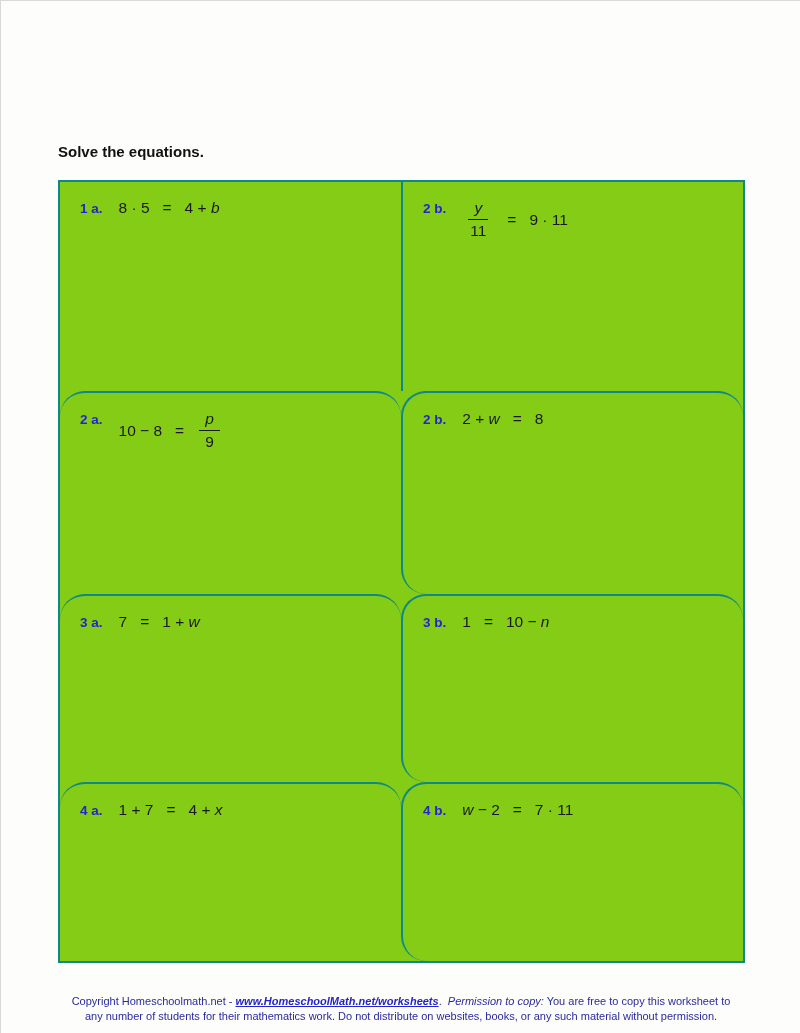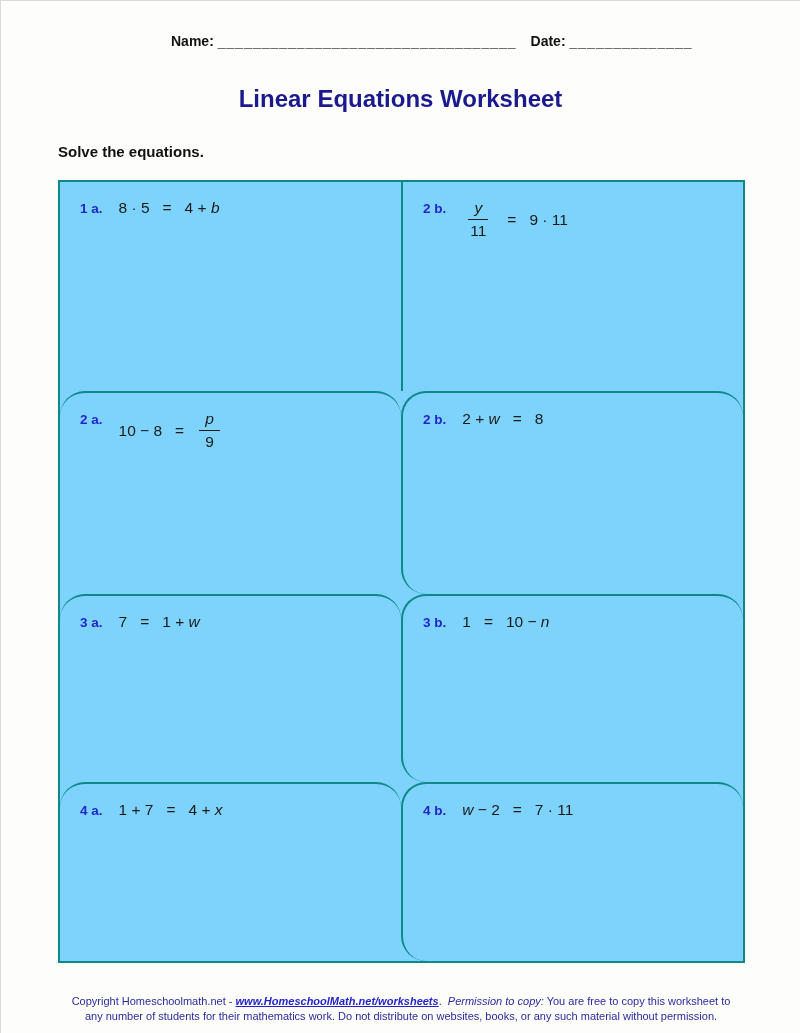--- a/index.html
+++ b/index.html
@@ -68,21 +68,21 @@
   .ptable{
     position:absolute;
     top:179px;
     left:57px;
     width:687px;
     height:783px;
     border:2px solid var(--teal);
     display:grid;
     grid-template-columns:341px 1fr;
     grid-template-rows:209px 203px 188px auto;
-    background:#7dd3fc;
+    background:#84cc16;
   }
   .cell{
     padding:16px 8px 8px 20px;
     display:flex;
     align-items:flex-start;
     gap:16px;
   }
   .cell:nth-child(even){border-left:2px solid var(--teal);}
   .cell:nth-child(n+3){border-top:2px solid var(--teal);border-radius:25px;}
   .plabel{
@@ -140,25 +140,21 @@
     font-style:italic;
   }
   .footer .fitalic{font-style:italic;}
   .footer span{white-space:pre-wrap;}
 </style>
 </head>
 <body>
 
 <div class="page">
 
-  <div class="header-line">
-    <span class="hl-label">Name:</span><span class="hl-line">__________________________________</span><span class="hl-label date">Date:</span><span class="hl-line">______________</span>
-  </div>
-
-  <h1 class="title">Linear Equations Worksheet</h1>
+
 
   <div class="instructions">Solve the equations.</div>
 
   <div class="ptable">
     <div class="cell">
       <span class="plabel">1 a.</span>
       <span class="equation">
           <span class="etext">8 · 5</span>
           <span class="eqs">=</span>
           <span class="etext">4 + </span>

